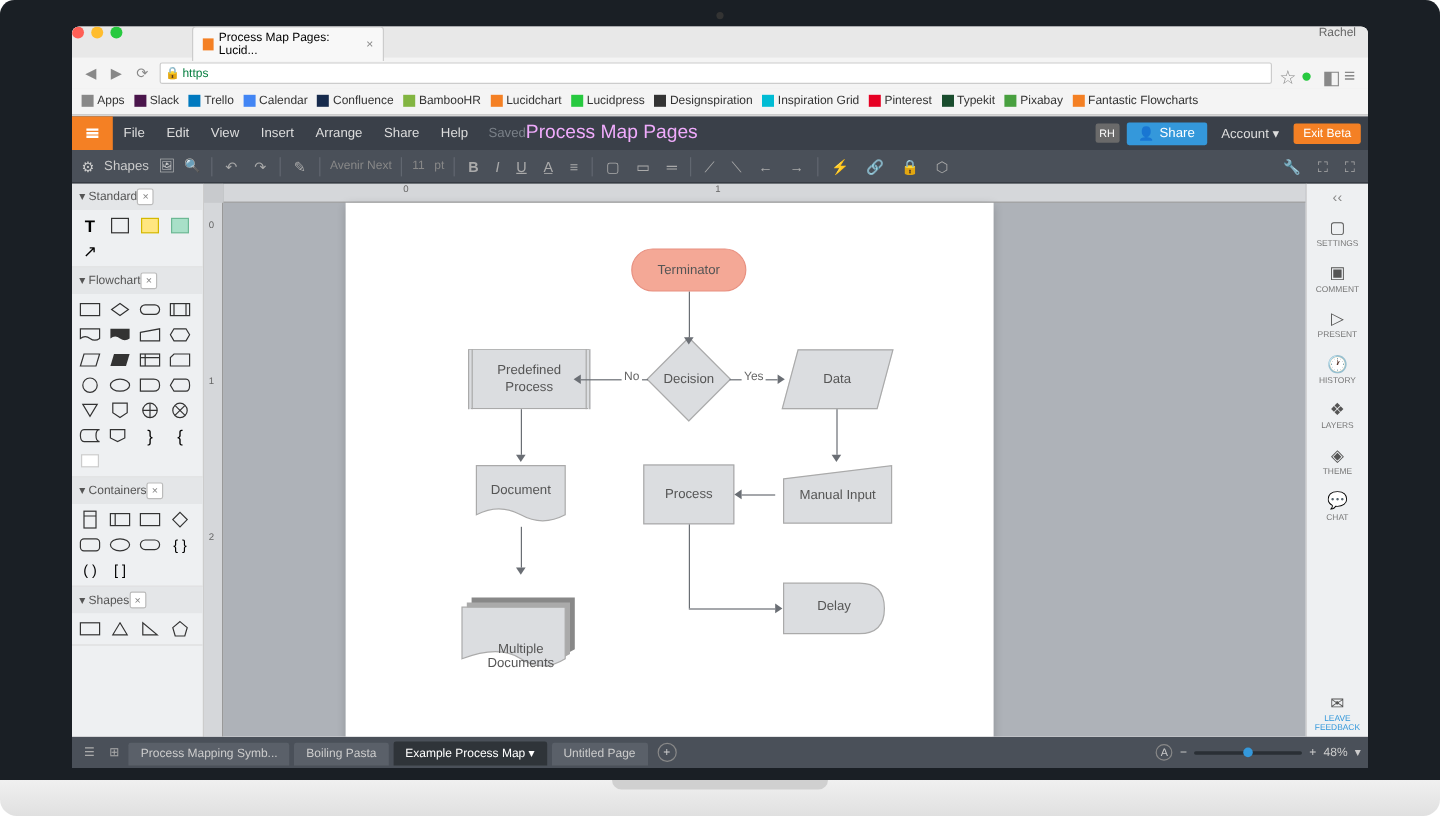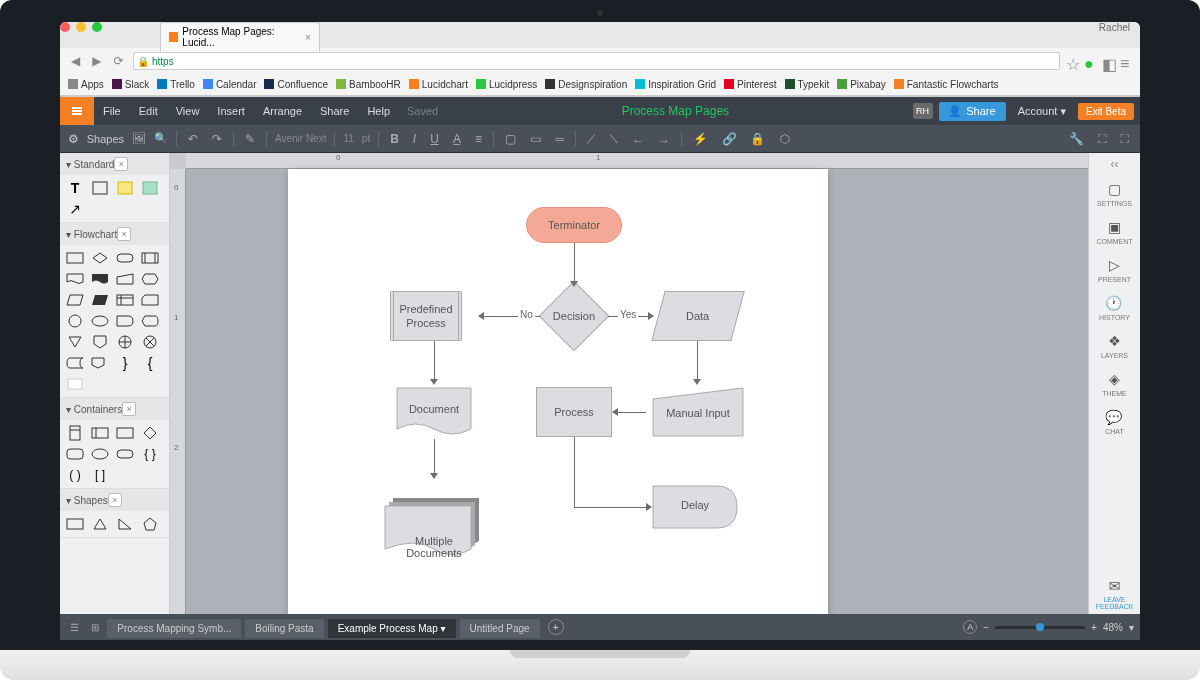--- a/index.html
+++ b/index.html
@@ -25,21 +25,21 @@
 .https{color:#0a8043;}
 .url-icons{display:flex;gap:6px;align-items:center;}
 .url-icon{width:12px;height:12px;color:#888;}
 .bookmarks-bar{display:flex;align-items:center;height:22px;padding:0 8px;gap:8px;background:#f4f4f4;font-size:10px;color:#333;border-bottom:1px solid #ccc;overflow:hidden;}
 .bookmark{display:flex;gap:3px;white-space:nowrap;}
 .bk-icon{width:10px;height:10px;display:inline-block;}
 .menubar{background:#3a4049;color:#ddd;height:28px;display:flex;align-items:center;padding:0;font-size:11px;}
 .home-btn{width:34px;height:28px;background:#f48024;display:flex;align-items:center;justify-content:center;color:#fff;}
 .menu-item{padding:0 9px;cursor:pointer;}
 .saved{color:#7a8088;margin-left:8px;}
-.doc-title{flex:1;text-align:center;color:#22c55e;font-size:12px;}
+.doc-title{flex:1;color:#f0abfc;font-size:16px;}
 .menubar-right{display:flex;align-items:center;gap:6px;padding-right:6px;}
 .avatar-badge{width:20px;height:16px;background:#6a6a6a;color:#fff;font-size:9px;display:flex;align-items:center;justify-content:center;border-radius:2px;}
 .share-btn{background:#3498db;color:#fff;padding:3px 10px;border-radius:2px;font-size:11px;display:flex;align-items:center;gap:4px;}
 .account{color:#ddd;font-size:11px;padding:0 6px;}
 .exit-beta{background:#f48024;color:#fff;padding:3px 8px;border-radius:2px;font-size:10px;}
 .toolbar{background:#4a5059;height:28px;display:flex;align-items:center;padding:0 8px;gap:8px;color:#ccc;font-size:11px;border-bottom:1px solid #2a2f35;}
 .tool-sep{width:1px;height:16px;background:#616770;}
 .tool-btn{color:#aaa;cursor:pointer;padding:0 3px;font-size:12px;}
 .font-name{color:#888;font-size:10px;}
 .main{flex:1;display:flex;overflow:hidden;}
@@ -501,21 +501,21 @@
           <div class="canvas">
 
             <div class="flowchart-node terminator" style="left:238px;top:38px;width:96px;height:36px;">
                 <span>Terminator</span>
               </div>
 
             <div class="flowchart-node diamond" style="left:261px;top:122px;width:50px;height:50px;">
                 <span>Decision</span>
               </div>
 
-            <div class="flowchart-node" style="left:102px;top:122px;width:72px;height:50px;border-left:4px double #aaa;border-right:4px double #aaa;white-space:pre-line;"><span>Predefined
+            <div class="flowchart-node" style="left:102px;top:122px;width:102px;height:50px;border-left:4px double #aaa;border-right:4px double #aaa;white-space:pre-line;"><span>Predefined
 Process</span></div>
 
             <div class="flowchart-node parallelogram" style="left:370px;top:122px;width:80px;height:50px;">
                 <span>Data</span>
               </div>
 
             <div style="position:absolute;left:108px;top:218px;width:76px;height:52px;">
               <svg width="76" height="52" style="position:absolute;">
                   <path d="M1 1H75V42Q56 52 38 42T1 42Z" fill="#dbdde0" stroke="#aaa"></path>
                 </svg>

